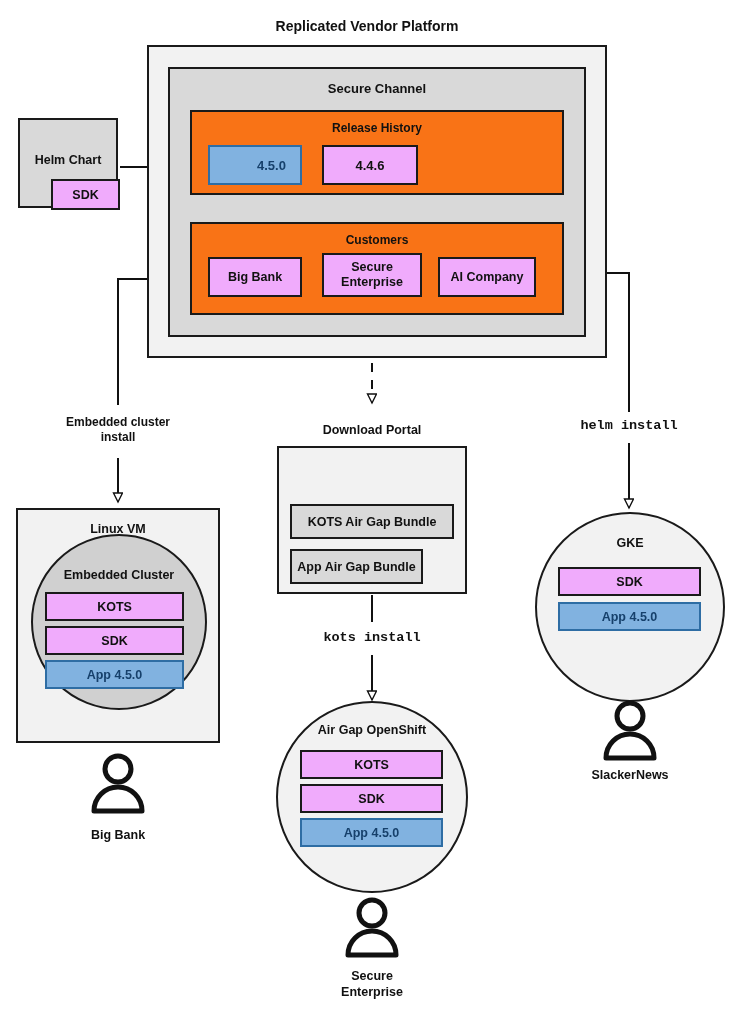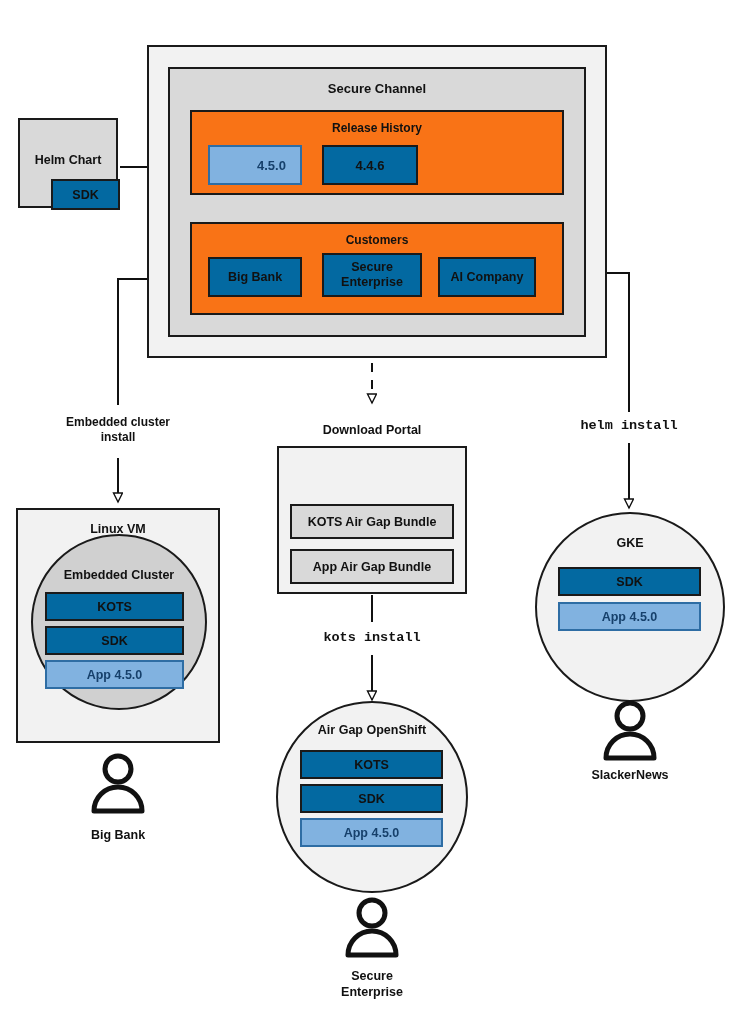--- a/index.html
+++ b/index.html
@@ -51,21 +51,21 @@
     position: absolute;
     left: 0;
     top: 0;
     width: 734px;
     height: 1026px;
     pointer-events: none;
   }
   .fill-light   { background: #f2f2f2; }
   .fill-mid     { background: #d9d9d9; }
   .fill-dark    { background: #f97316; }
-  .fill-white   { background: #0369a1; }
+  .fill-white   { background: #f0abfc; }
   .fill-blue    { background: #81b2e0; border-color: #2e6da4; color: #16406b; }
   .fill-ec      { background: #d0d0d0; }
   .person-wrap  { position: absolute; }
 </style>
 </head>
 <body>
 
 <div id="stage">
 
   <svg class="svg-layer" viewBox="0 0 734 1026">
@@ -85,20 +85,21 @@
 
     <path d="M372,295 L372,403" stroke="#111111" stroke-width="2" fill="none" stroke-dasharray="9,8" marker-end="url(#arrow-open)"></path>
 
     <path d="M372,595 L372,622" stroke="#111111" stroke-width="2" fill="none"></path>
     <path d="M372,655 L372,700" stroke="#111111" stroke-width="2" fill="none" marker-end="url(#arrow-open)"></path>
 
     <path d="M536,273 L629,273 L629,412" stroke="#111111" stroke-width="2" fill="none"></path>
     <path d="M629,443 L629,508" stroke="#111111" stroke-width="2" fill="none" marker-end="url(#arrow-open)"></path>
   </svg>
 
+  <div class="lbl" style="left:187px; top:18px; width:360px; font-size:14px;">Replicated Vendor Platform</div>
 
   <div class="box fill-light" style="left:147px; top:45px; width:460px; height:313px;"></div>
 
   <div class="box fill-mid" style="left:168px; top:67px; width:418px; height:270px; display:block;">
     <div class="lbl" style="left:0; top:12px; width:100%; font-size:13px; position:absolute;">Secure Channel</div>
   </div>
 
   <div class="box fill-dark" style="left:190px; top:110px; width:374px; height:85px; display:block;">
     <div class="lbl" style="left:0; top:9px; width:100%; font-size:12px; position:absolute;">Release History</div>
   </div>
@@ -133,21 +134,21 @@
   <div class="lbl" style="left:38px; top:415px; width:160px; font-size:12px;">Embedded cluster
 install</div>
   <div class="lbl mono" style="left:549px; top:418px; width:160px; font-size:13.5px;">helm install</div>
   <div class="lbl mono" style="left:292px; top:630px; width:160px; font-size:13.5px;">kots install</div>
 
   <div class="lbl" style="left:292px; top:423px; width:160px; font-size:12.5px;">Download Portal</div>
   <div class="box fill-light" style="left:277px; top:446px; width:190px; height:148px;"></div>
   <div class="box fill-mid" style="left:290px; top:504px; width:164px; height:35px; font-size:12.5px;">
     <span>KOTS Air Gap Bundle</span>
   </div>
-  <div class="box fill-mid" style="left:290px; top:549px; width:164px; height:35px; font-size:12.5px;">
+  <div class="box fill-mid" style="left:290px; top:549px; width:133px; height:35px; font-size:12.5px;">
     <span>App Air Gap Bundle</span>
   </div>
 
   <div class="box fill-light" style="left:16px; top:508px; width:204px; height:235px; display:block;">
     <div class="lbl" style="left:0; top:12px; width:100%; font-size:12.5px; position:absolute;">Linux VM</div>
   </div>
   <div class="circle fill-ec" style="left:31px; top:534px; width:176px; height:176px;"></div>
   <div class="lbl" style="left:41px; top:568px; width:156px; font-size:12.5px;">Embedded Cluster</div>
   <div class="box fill-white" style="left:45px; top:592px; width:139px; height:29px; font-size:12.5px;">
     <span>KOTS</span>

